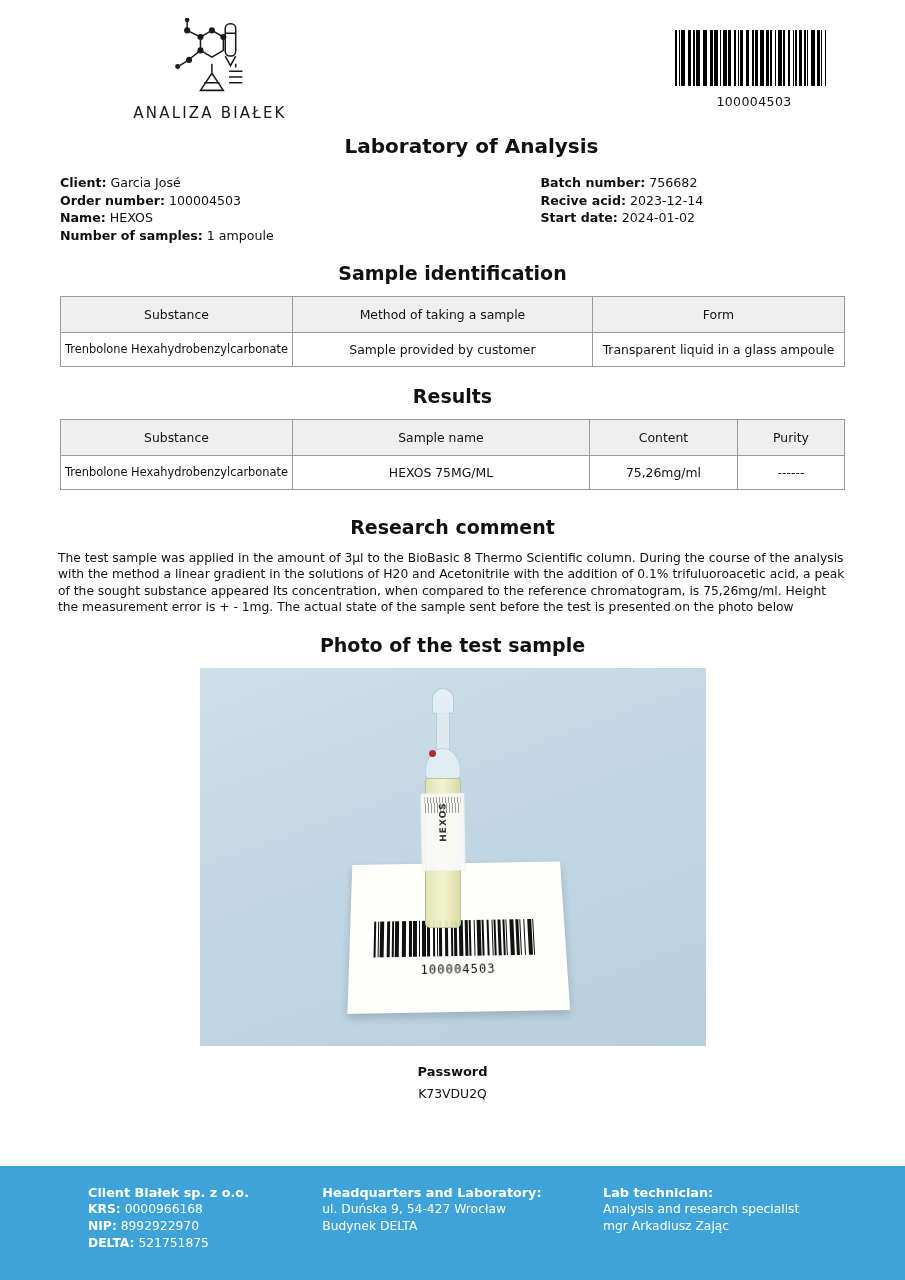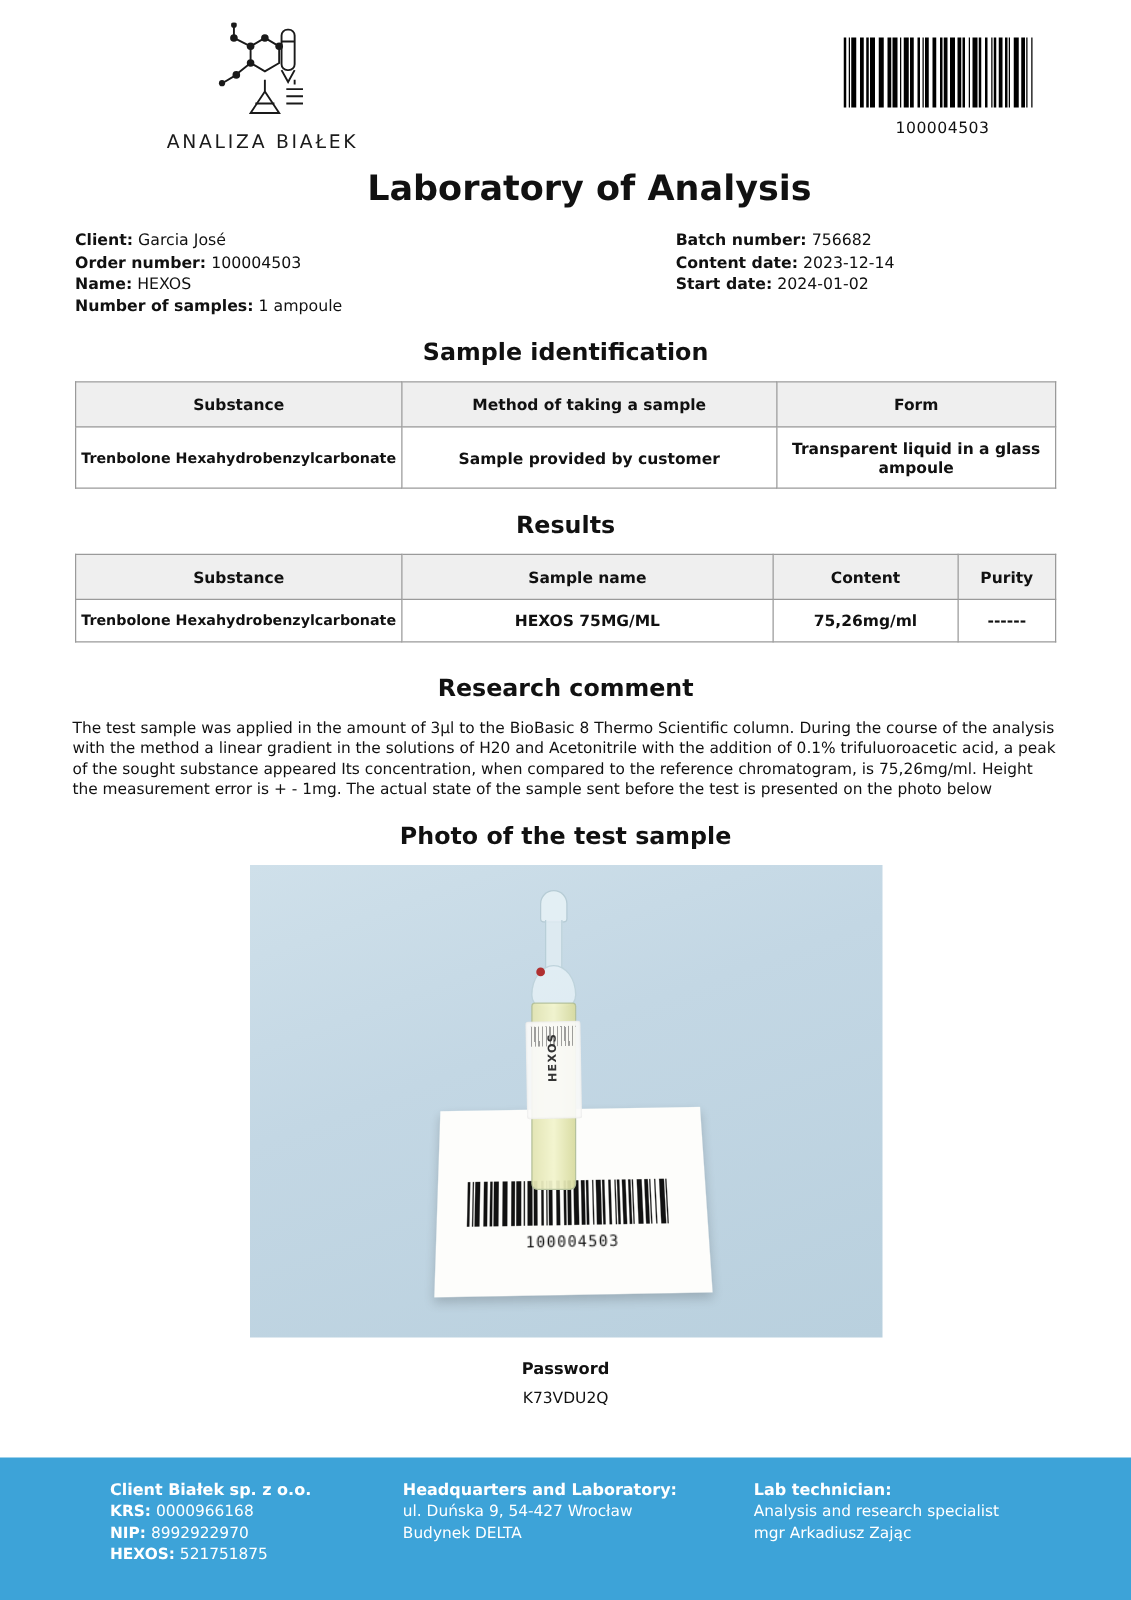--- a/index.html
+++ b/index.html
@@ -53,21 +53,21 @@
   .barcode-number {
     margin-top: 8px;
     font-size: 12.5px;
     letter-spacing: 0.4px;
     font-family: "DejaVu Sans", "Liberation Sans", sans-serif;
   }
 
   
   h1.doc-title {
     text-align: center;
-    font-size: 28px;
+    font-size: 20px;
     margin: 12px 0 16px 0;
     font-family: "DejaVu Sans", "Liberation Sans", sans-serif;
     font-weight: bold;
     padding-left: 38px;
   }
   h2.section-title {
     text-align: center;
     font-size: 19px;
     margin: 18px 0 12px 0;
     font-weight: bold;
@@ -89,21 +89,21 @@
   table.doc-table {
     width: 100%;
     border-collapse: collapse;
     font-size: 12.4px;
   }
   table.doc-table th,
   table.doc-table td {
     border: 1px solid #9a9a9a;
     text-align: center;
     padding: 9px 4px;
-    font-weight: bold;
+    font-weight: normal;
   }
   table.doc-table thead th {
     background: #efefef;
     padding: 10px 4px;
   }
   td.substance-cell {
     font-size: 11.4px;
     line-height: 13px;
     white-space: nowrap;
     margin-top: 37px;
@@ -383,21 +383,21 @@
       <b>Number of samples:</b>
       <span>1 ampoule</span>
     </div>
   </div>
   <div class="meta-col right">
     <div class="meta-row">
       <b>Batch number:</b>
       <span>756682</span>
     </div>
     <div class="meta-row">
-      <b>Content date:</b>
+      <b>Recive acid:</b>
       <span>2023-12-14</span>
     </div>
     <div class="meta-row">
       <b>Start date:</b>
       <span>2024-01-02</span>
     </div>
   </div>
 </div>
 
 <h2 class="section-title">Sample identification</h2>
@@ -549,21 +549,21 @@
     <div class="ftitle">Client Białek sp. z o.o.</div>
     <div>
       <b>KRS:</b>
       <span>0000966168</span>
     </div>
     <div>
       <b>NIP:</b>
       <span>8992922970</span>
     </div>
     <div>
-      <b>HEXOS:</b>
+      <b>DELTA:</b>
       <span>521751875</span>
     </div>
   </div>
   <div class="footer-col c2">
     <div class="ftitle">Headquarters and Laboratory:</div>
     <div>ul. Duńska 9, 54-427 Wrocław</div>
     <div>Budynek DELTA</div>
   </div>
   <div class="footer-col c3">
     <div class="ftitle">Lab technician:</div>

